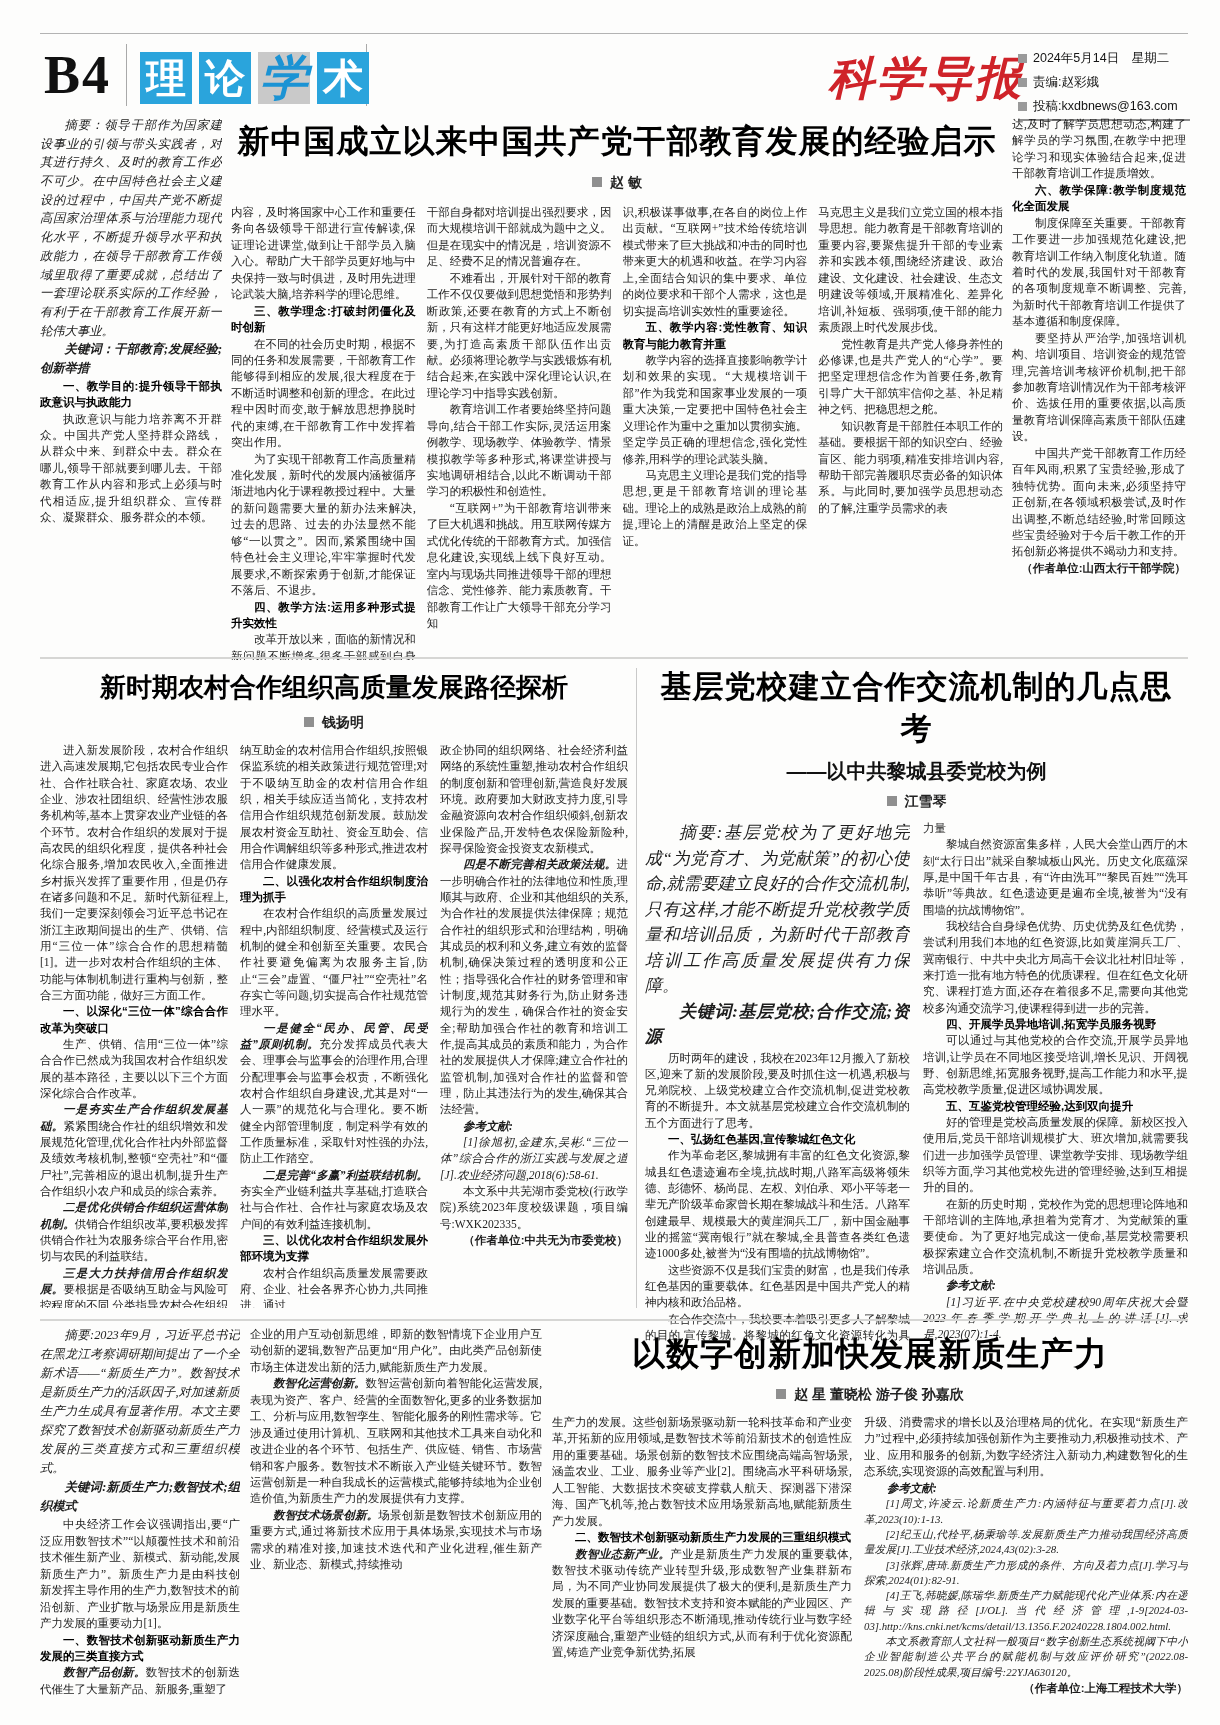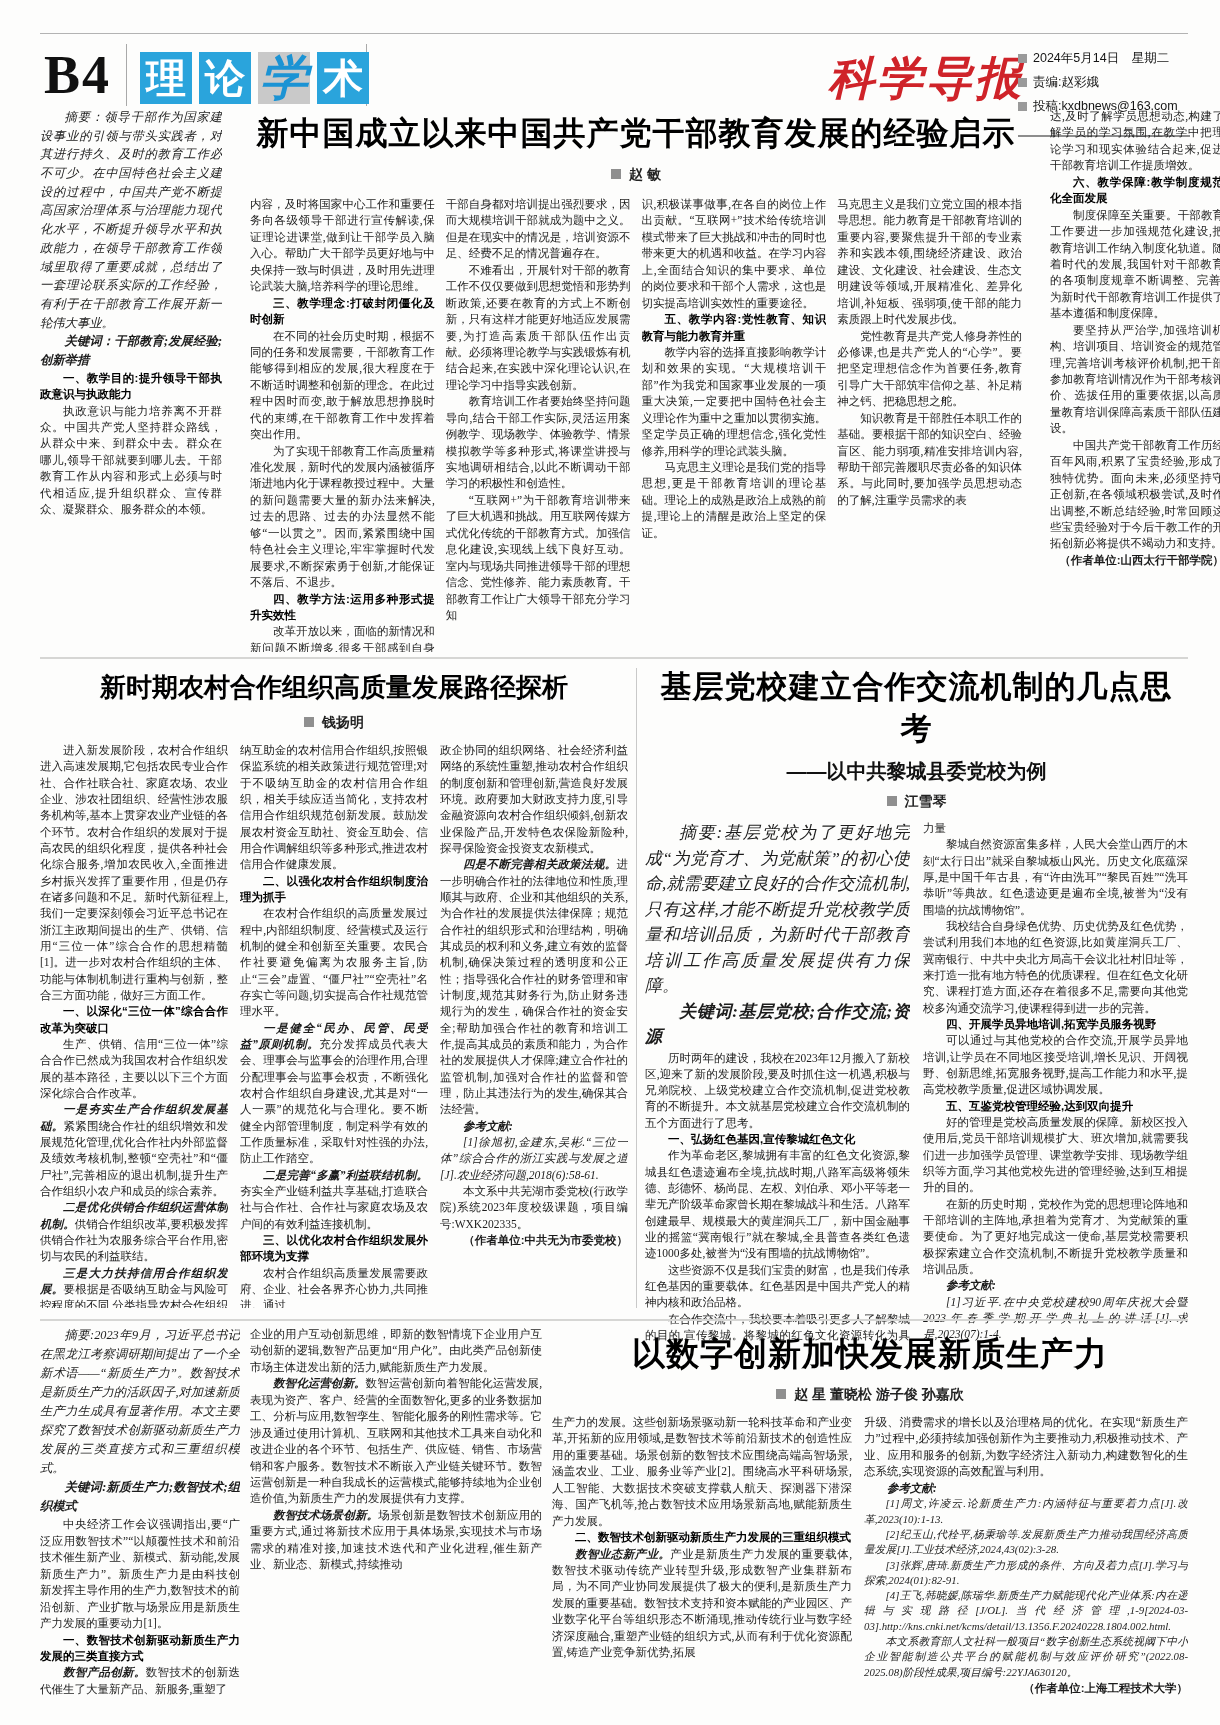--- a/index.html
+++ b/index.html
@@ -9,41 +9,41 @@
   .toprule{position:absolute;left:40px;top:33px;width:1148px;border-top:1px solid #b3b3b3;}
   .pageno{position:absolute;left:44px;top:44px;font:700 54px "Liberation Serif",serif;color:#111;letter-spacing:2px;}
   .vline{position:absolute;top:44px;width:1px;height:62px;background:#a9a9a9;}
   .logo{position:absolute;left:140px;top:52px;display:flex;gap:7px;}
   .logo-box{width:52px;height:52px;display:flex;align-items:center;justify-content:center;
             font-family:"Liberation Sans",sans-serif;font-size:40px;font-weight:700;color:#fff;background:#2aa4dc;}
   .logo-box.gray{background:#c9c9c9;color:#1b93d4;font-family:"Liberation Serif",serif;font-style:italic;font-size:48px;}
   .masthead{position:absolute;left:828px;top:48px;font-family:"Liberation Serif",serif;font-style:italic;
             font-weight:700;font-size:46px;color:#cf2329;letter-spacing:3px;white-space:nowrap;}
   .hinfo{position:absolute;left:1018px;top:50px;width:172px;font-family:"Liberation Sans",sans-serif;
-         font-size:12.5px;color:#151515;border-bottom:2px solid #8d8d8d;padding-bottom:20px;}
+         font-size:12.5px;color:#151515;border-bottom:2px solid #8d8d8d;padding-bottom:4px;}
   .hinfo .row{display:flex;align-items:center;margin-bottom:7px;white-space:nowrap;}
   .sq{display:inline-block;width:9px;height:9px;background:#9a9a9a;margin-right:6px;flex:0 0 auto;}
   
   .headline{font-family:"Liberation Sans",sans-serif;font-weight:700;text-align:center;color:#000;}
   .subtitle{font-family:"Liberation Sans",sans-serif;font-weight:600;text-align:center;color:#111;}
   .byline{text-align:center;font-family:"Liberation Sans",sans-serif;font-weight:700;font-size:14px;color:#222;}
   .byline .sq{width:10px;height:10px;background:#8f8f8f;margin-right:8px;}
   .col{text-align:justify;overflow:hidden;}
   .blk{margin:0;}
   .b-p,.b-k,.b-kw,.b-ref,.b-h,.b-hk{text-indent:2em;}
   .b-c{text-indent:0;}
   .b-h{font-family:"Liberation Sans",sans-serif;font-weight:700;color:#000;}
   .b-k,.b-kw,.b-ref,.b-hk{font-style:italic;}
   .b-kw,.b-hk{font-weight:700;}
   .b-au{text-align:right;font-family:"Liberation Sans",sans-serif;font-weight:700;text-indent:0;}
   .lead{font-style:italic;font-weight:700;}
   .hr{position:absolute;left:40px;width:1148px;border-top:2px solid #d6d6d4;}
   
-  .a1{position:absolute;left:40px;top:108px;width:1148px;height:534px;display:grid;
-      grid-template-columns:182px 772px 174px;column-gap:28px;}
+  .a1{position:absolute;left:40px;top:116px;width:1148px;height:534px;display:grid;
+      grid-template-columns:182px 772px 174px;column-gap:9px;}
   .a1 .col{font-size:11.5px;line-height:1.43;}
   .a1 .kaicol .b-k,.a1 .kaicol .b-kw{font-size:12.3px;line-height:1.52;}
   .a1main .headline{font-size:32px;letter-spacing:1px;margin-top:4px;}
   .a1main .byline{margin:10px 0 12px 0;text-align:center;}
   .a1cols{display:grid;grid-template-columns:repeat(4,1fr);column-gap:11px;height:456px;}
   
   .mid{position:absolute;left:40px;top:664px;width:1148px;height:648px;display:grid;
        grid-template-columns:588px 1px 543px;column-gap:8px;}
   .vdiv{background:#c9c9c9;height:640px;margin-top:4px;}
   .a2 .headline{font-size:26px;margin-top:6px;}

